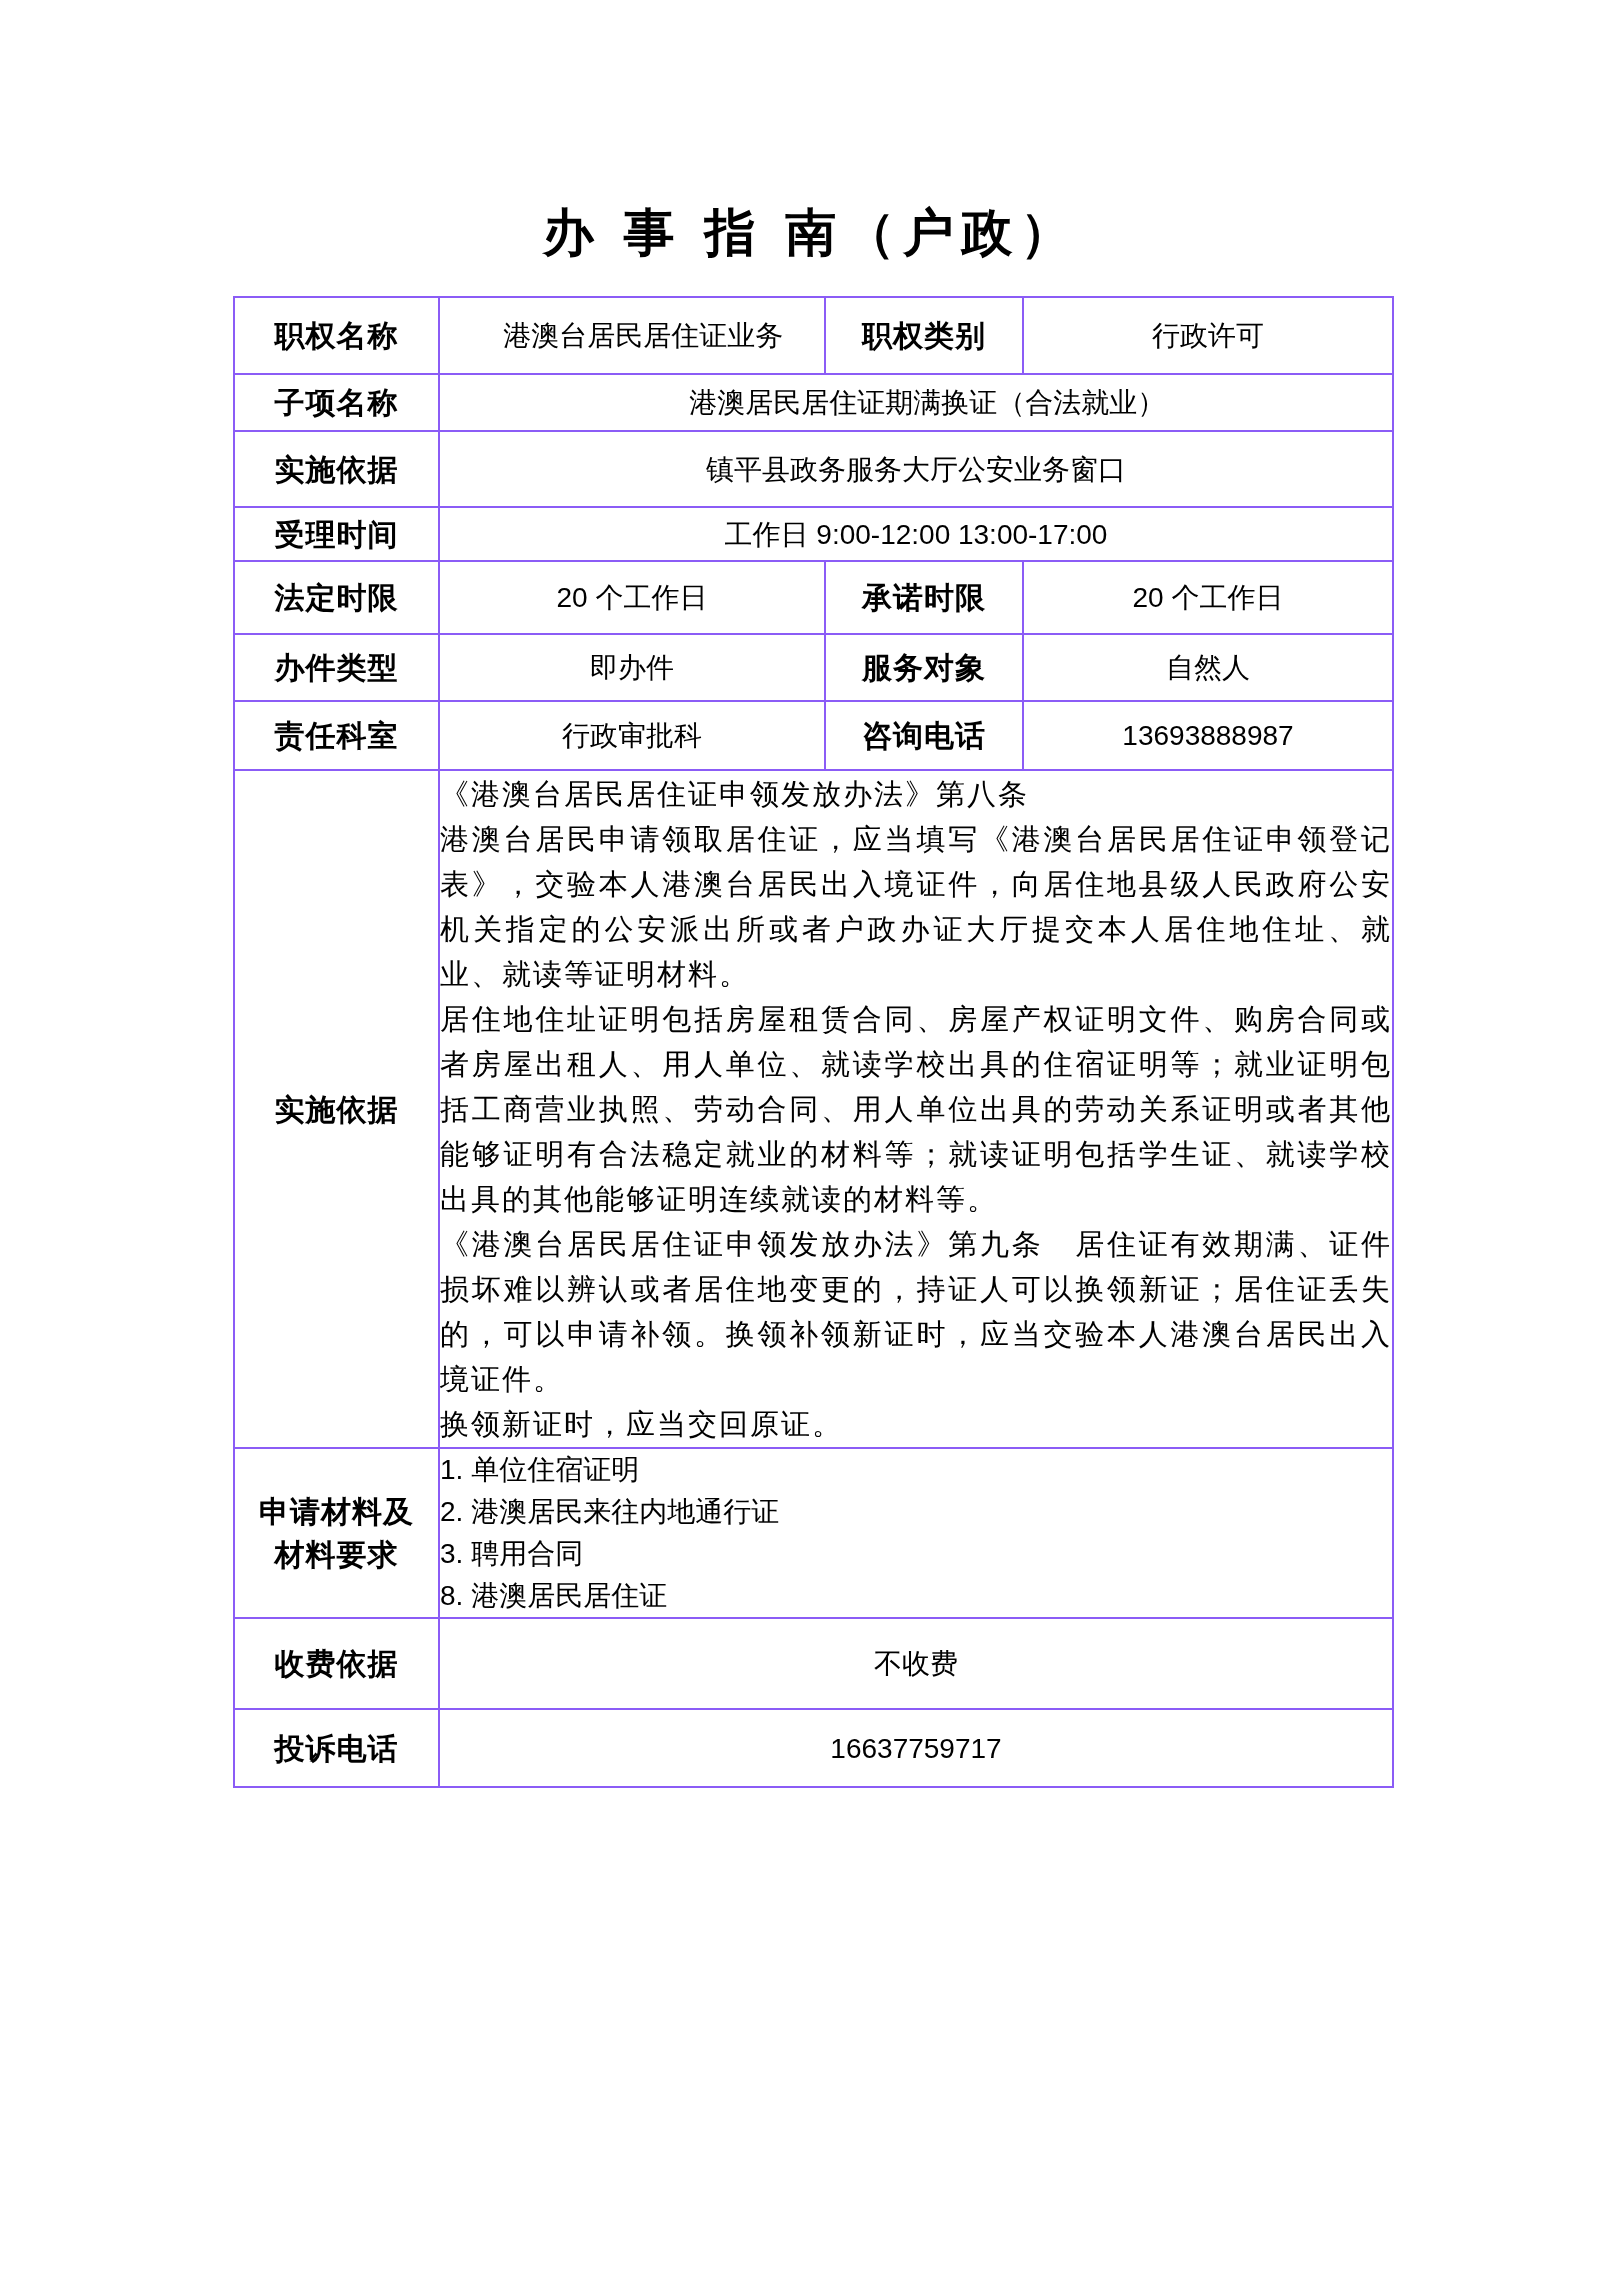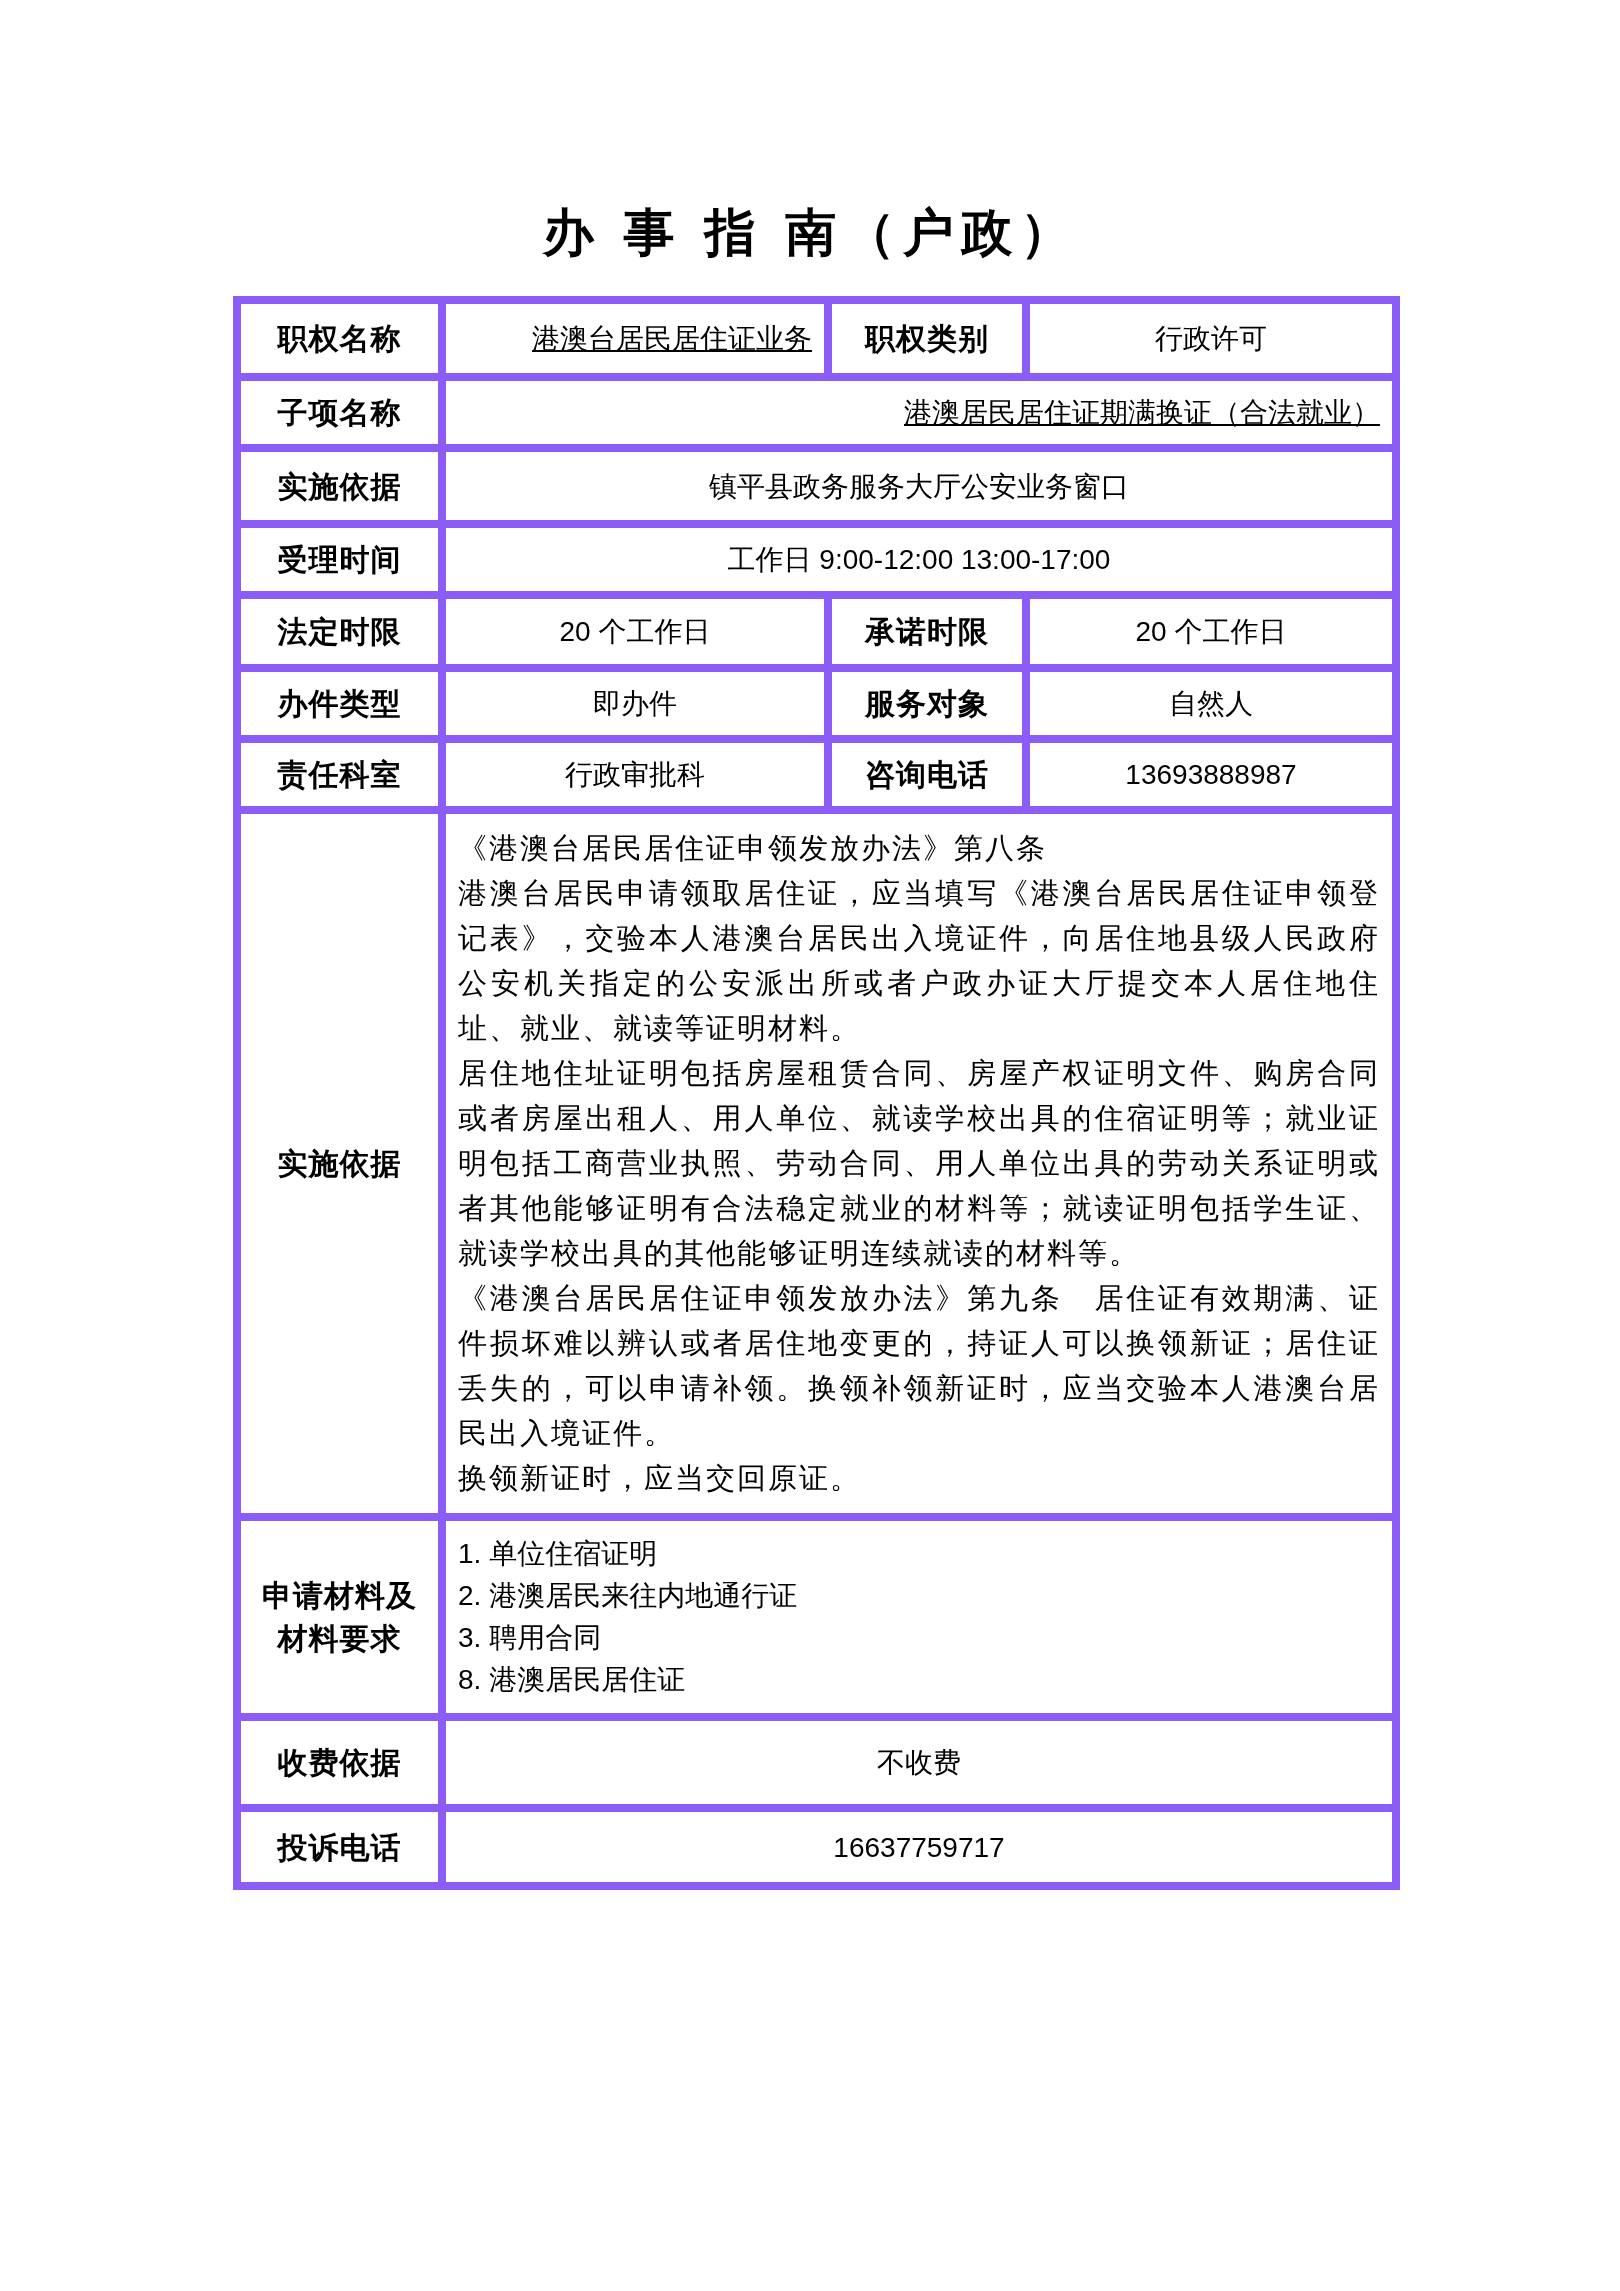--- a/index.html
+++ b/index.html
@@ -25,39 +25,39 @@
     white-space: pre;
   }
   table.guide {
     margin: 35px 0 0 233px;
     width: 1159px;
     table-layout: fixed;
     border-collapse: collapse;
     border: 2.9px solid #1b1b1b;
   }
   table.guide td {
-    border: 8px solid #8b5cf6;
-    padding: 12px;
+    border: 2px solid #8b5cf6;
+    padding: 0;
     vertical-align: middle;
     overflow: hidden;
   }
   td.lbl {
     font-family: "Liberation Sans", sans-serif;
     font-weight: 700;
     font-size: 30px;
     letter-spacing: 1px;
     text-align: center;
     line-height: 39px;
   }
   td.val {
     font-family: "Liberation Sans", "Liberation Serif", serif;
     font-size: 28px;
     line-height: 39px;
   }
-  .left   { text-align: right; padding-left: 22.5px !important; text-decoration: underline; }
+  .left   { text-align: center; padding-left: 22.5px !important; }
   .center { text-align: center; }
   td.basis {
     vertical-align: top;
     text-align: justify;
     white-space: pre-line;
     font-family: "Liberation Sans", "Liberation Serif", serif;
     font-size: 29px;
     line-height: 45px;
     letter-spacing: 2px;
     padding: 2.9px 25.5px 0 22.5px;

